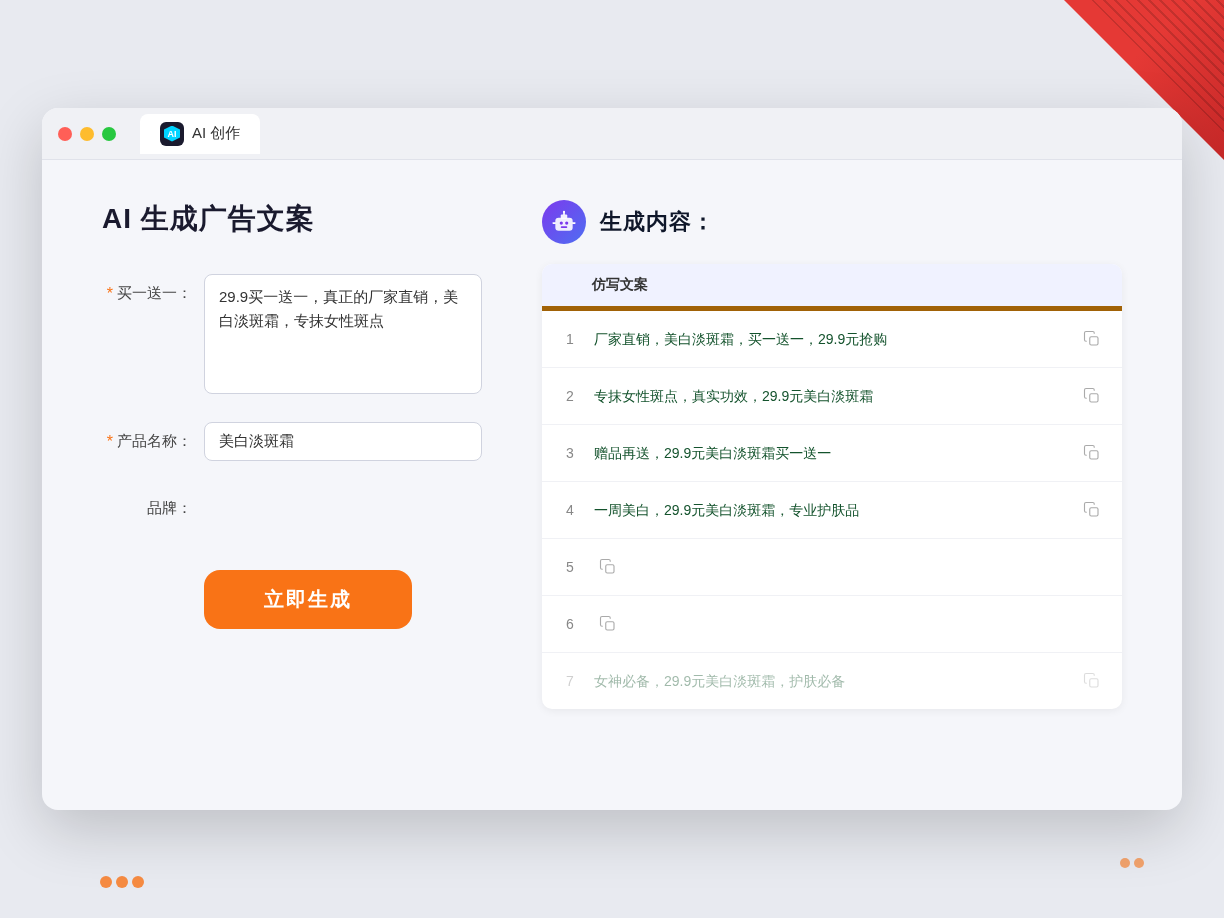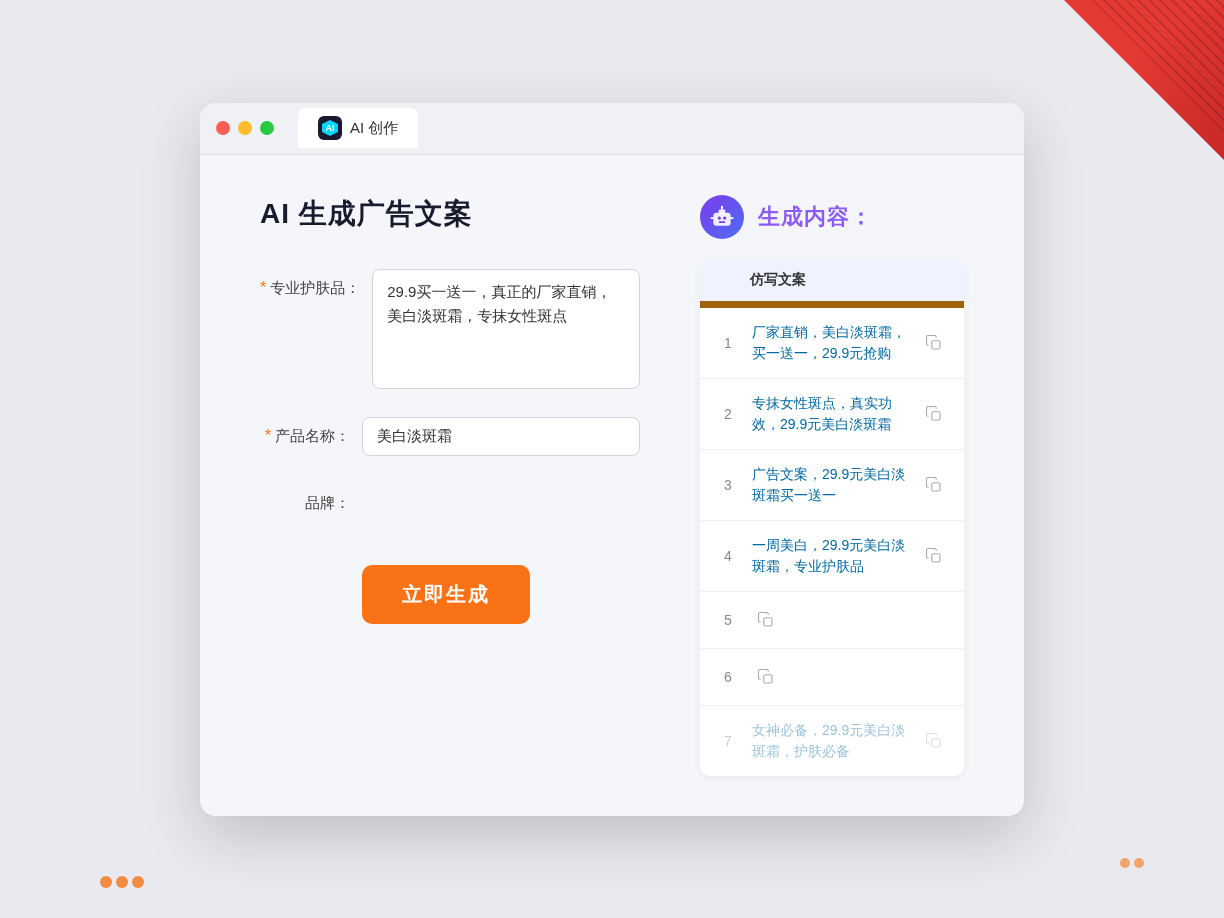--- a/index.html
+++ b/index.html
@@ -50,21 +50,21 @@
     }
     .corner-bl2 .dot {
       width: 10px; height: 10px;
       border-radius: 50%;
       background: #f97316;
       opacity: 0.6;
     }
 
     
     .browser-window {
-      width: 824px;
+      width: 1140px;
       min-height: 700px;
       background: #f5f6fa;
       border-radius: 16px;
       box-shadow: 0 20px 60px rgba(0,0,0,0.18);
       overflow: hidden;
       position: relative;
       z-index: 2;
     }
 
     
@@ -180,22 +180,22 @@
 
     .form-textarea {
       height: 120px;
       line-height: 1.6;
     }
 
     .generate-btn {
       background: #f97316;
       color: #fff;
       border: none;
-      border-radius: 10px;
-      padding: 16px 40px;
+      border-radius: 16px;
+      padding: 16px 60px;
       font-size: 20px;
       font-weight: 600;
       cursor: pointer;
       margin-top: 24px;
       margin-left: 102px;
       letter-spacing: 2px;
       font-family: inherit;
     }
 
     
@@ -218,39 +218,39 @@
       position: relative;
       flex-shrink: 0;
     }
     .robot-icon svg {
       width: 26px; height: 26px;
     }
 
     .result-title {
       font-size: 22px;
       font-weight: 600;
-      color: #8b5cf6;
+      color: #0f172a;
       letter-spacing: 1px;
     }
 
     
     .result-table {
       background: #fff;
       border-radius: 10px;
       overflow: hidden;
       box-shadow: 0 2px 8px rgba(0,0,0,0.06);
     }
 
     .result-table-header {
       background: #f0f2ff;
       padding: 12px 20px 12px 50px;
       font-size: 14px;
       font-weight: 600;
       color: #333;
-      border-bottom: 7px solid #a16207;
+      border-bottom: 5px solid #a16207;
     }
 
     .result-row {
       display: flex;
       align-items: center;
       padding: 14px 16px;
       border-bottom: 1px solid #f0f1f5;
       gap: 12px;
     }
 
@@ -265,21 +265,21 @@
     .row-num {
       min-width: 24px;
       font-size: 14px;
       color: #888;
       text-align: center;
     }
 
     .row-text {
       flex: 1;
       font-size: 14px;
-      color: #0369a1;
+      color: #14532d;
       line-height: 1.5;
     }
 
     .copy-icon {
       width: 28px; height: 28px;
       color: #aaa;
       cursor: pointer;
       display: flex; align-items: center; justify-content: center;
       flex-shrink: 0;
     }
@@ -321,21 +321,21 @@
 
   <div class="main-content">
 
     <div class="left-panel">
       <h1 class="page-title">AI 生成广告文案</h1>
 
       
       <div class="form-group">
         <div class="form-label">
           <span class="required-star">*</span>
-          <span>专业护肤品：</span>
+          <span>买一送一：</span>
         </div>
         <textarea class="form-input form-textarea" style="">29.9买一送一，真正的厂家直销，美白淡斑霜，专抹女性斑点</textarea>
       </div>
 
       
       <div class="form-group">
         <div class="form-label">
           <span class="required-star">*</span>
           <span>产品名称：</span>
         </div>
@@ -394,21 +394,21 @@
       <span class="row-text">专抹女性斑点，真实功效，29.9元美白淡斑霜</span>
       <span class="copy-icon">
         <svg viewBox="0 0 24 24" fill="none" stroke="currentColor" stroke-width="1.5">
           <rect x="9" y="9" width="11" height="11" rx="2"></rect>
           <path d="M5 15H4a2 2 0 01-2-2V4a2 2 0 012-2h9a2 2 0 012 2v1"></path>
         </svg>
       </span>
     </div>
             <div class="result-row">
       <span class="row-num">3</span>
-      <span class="row-text">广告文案，29.9元美白淡斑霜买一送一</span>
+      <span class="row-text">赠品再送，29.9元美白淡斑霜买一送一</span>
       <span class="copy-icon">
         <svg viewBox="0 0 24 24" fill="none" stroke="currentColor" stroke-width="1.5">
           <rect x="9" y="9" width="11" height="11" rx="2"></rect>
           <path d="M5 15H4a2 2 0 01-2-2V4a2 2 0 012-2h9a2 2 0 012 2v1"></path>
         </svg>
       </span>
     </div>
             <div class="result-row">
       <span class="row-num">4</span>
       <span class="row-text">一周美白，29.9元美白淡斑霜，专业护肤品</span>

